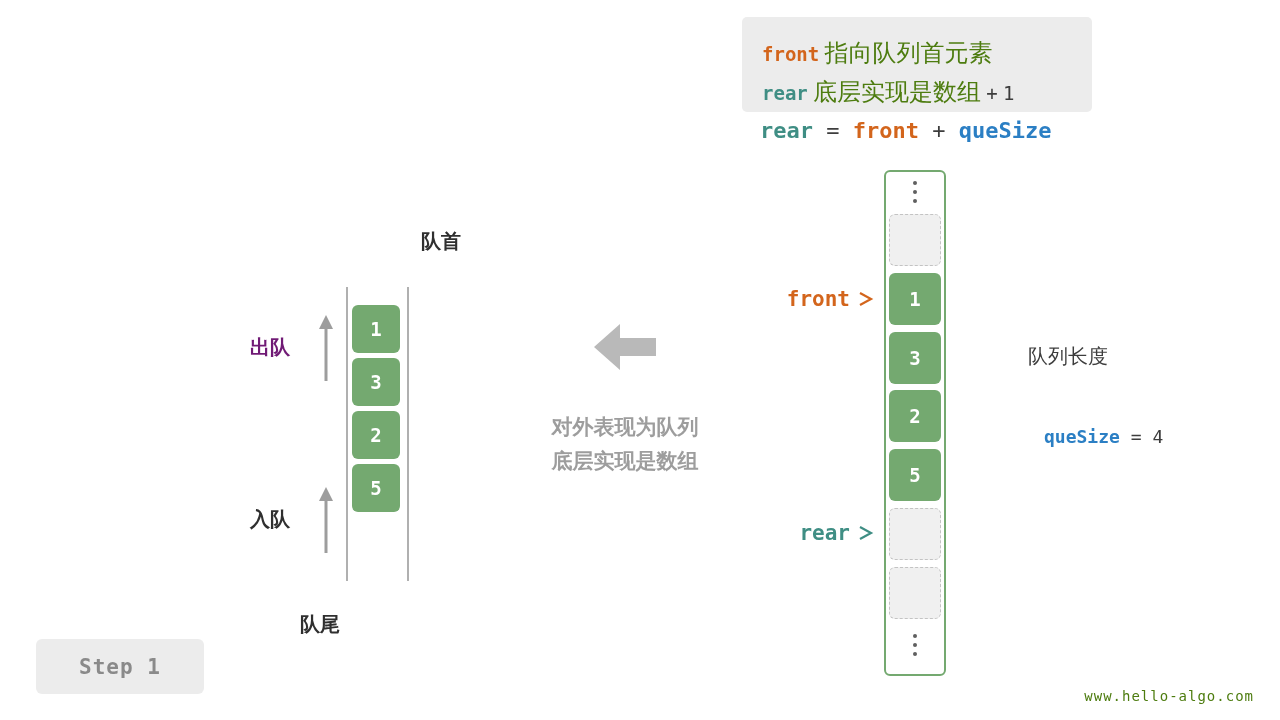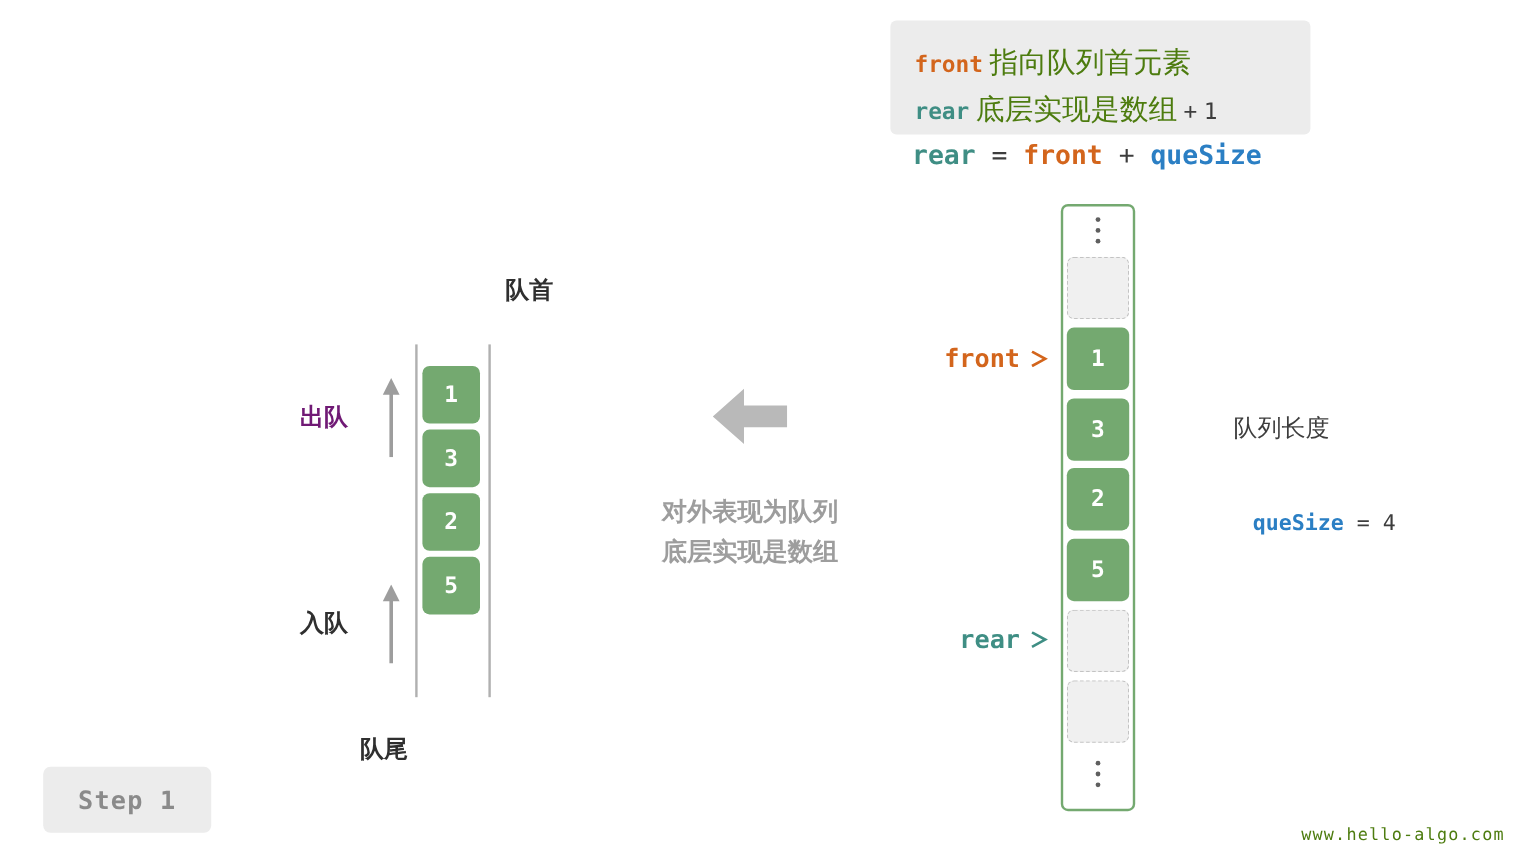--- a/index.html
+++ b/index.html
@@ -21,21 +21,21 @@
   }
 
   
   .abs { position: absolute; }
   .mono { font-family: "DejaVu Sans Mono", monospace; }
 
   
   #step-badge {
     left: 36px;
     top: 639px;
-    width: 140px;
+    width: 168px;
     height: 55px;
     background: #ececec;
     border-radius: 6px;
     display: flex;
     align-items: center;
     justify-content: center;
     color: #8a8a8a;
     font-size: 21px;
     font-weight: bold;
     letter-spacing: 1px;

